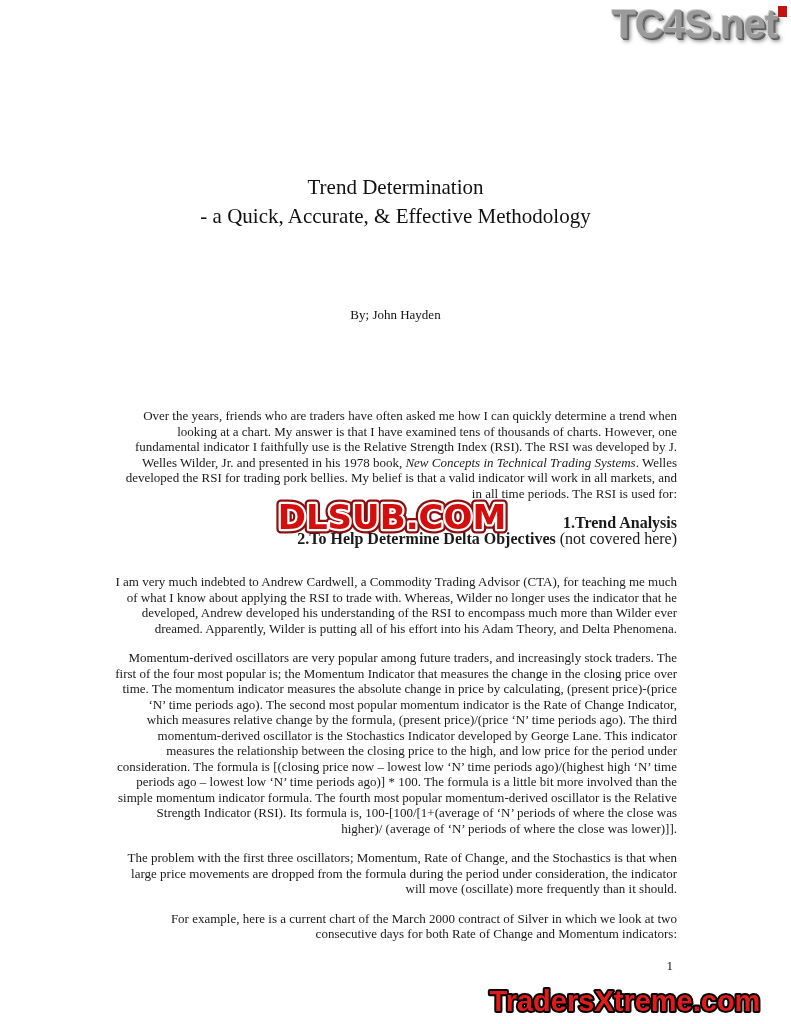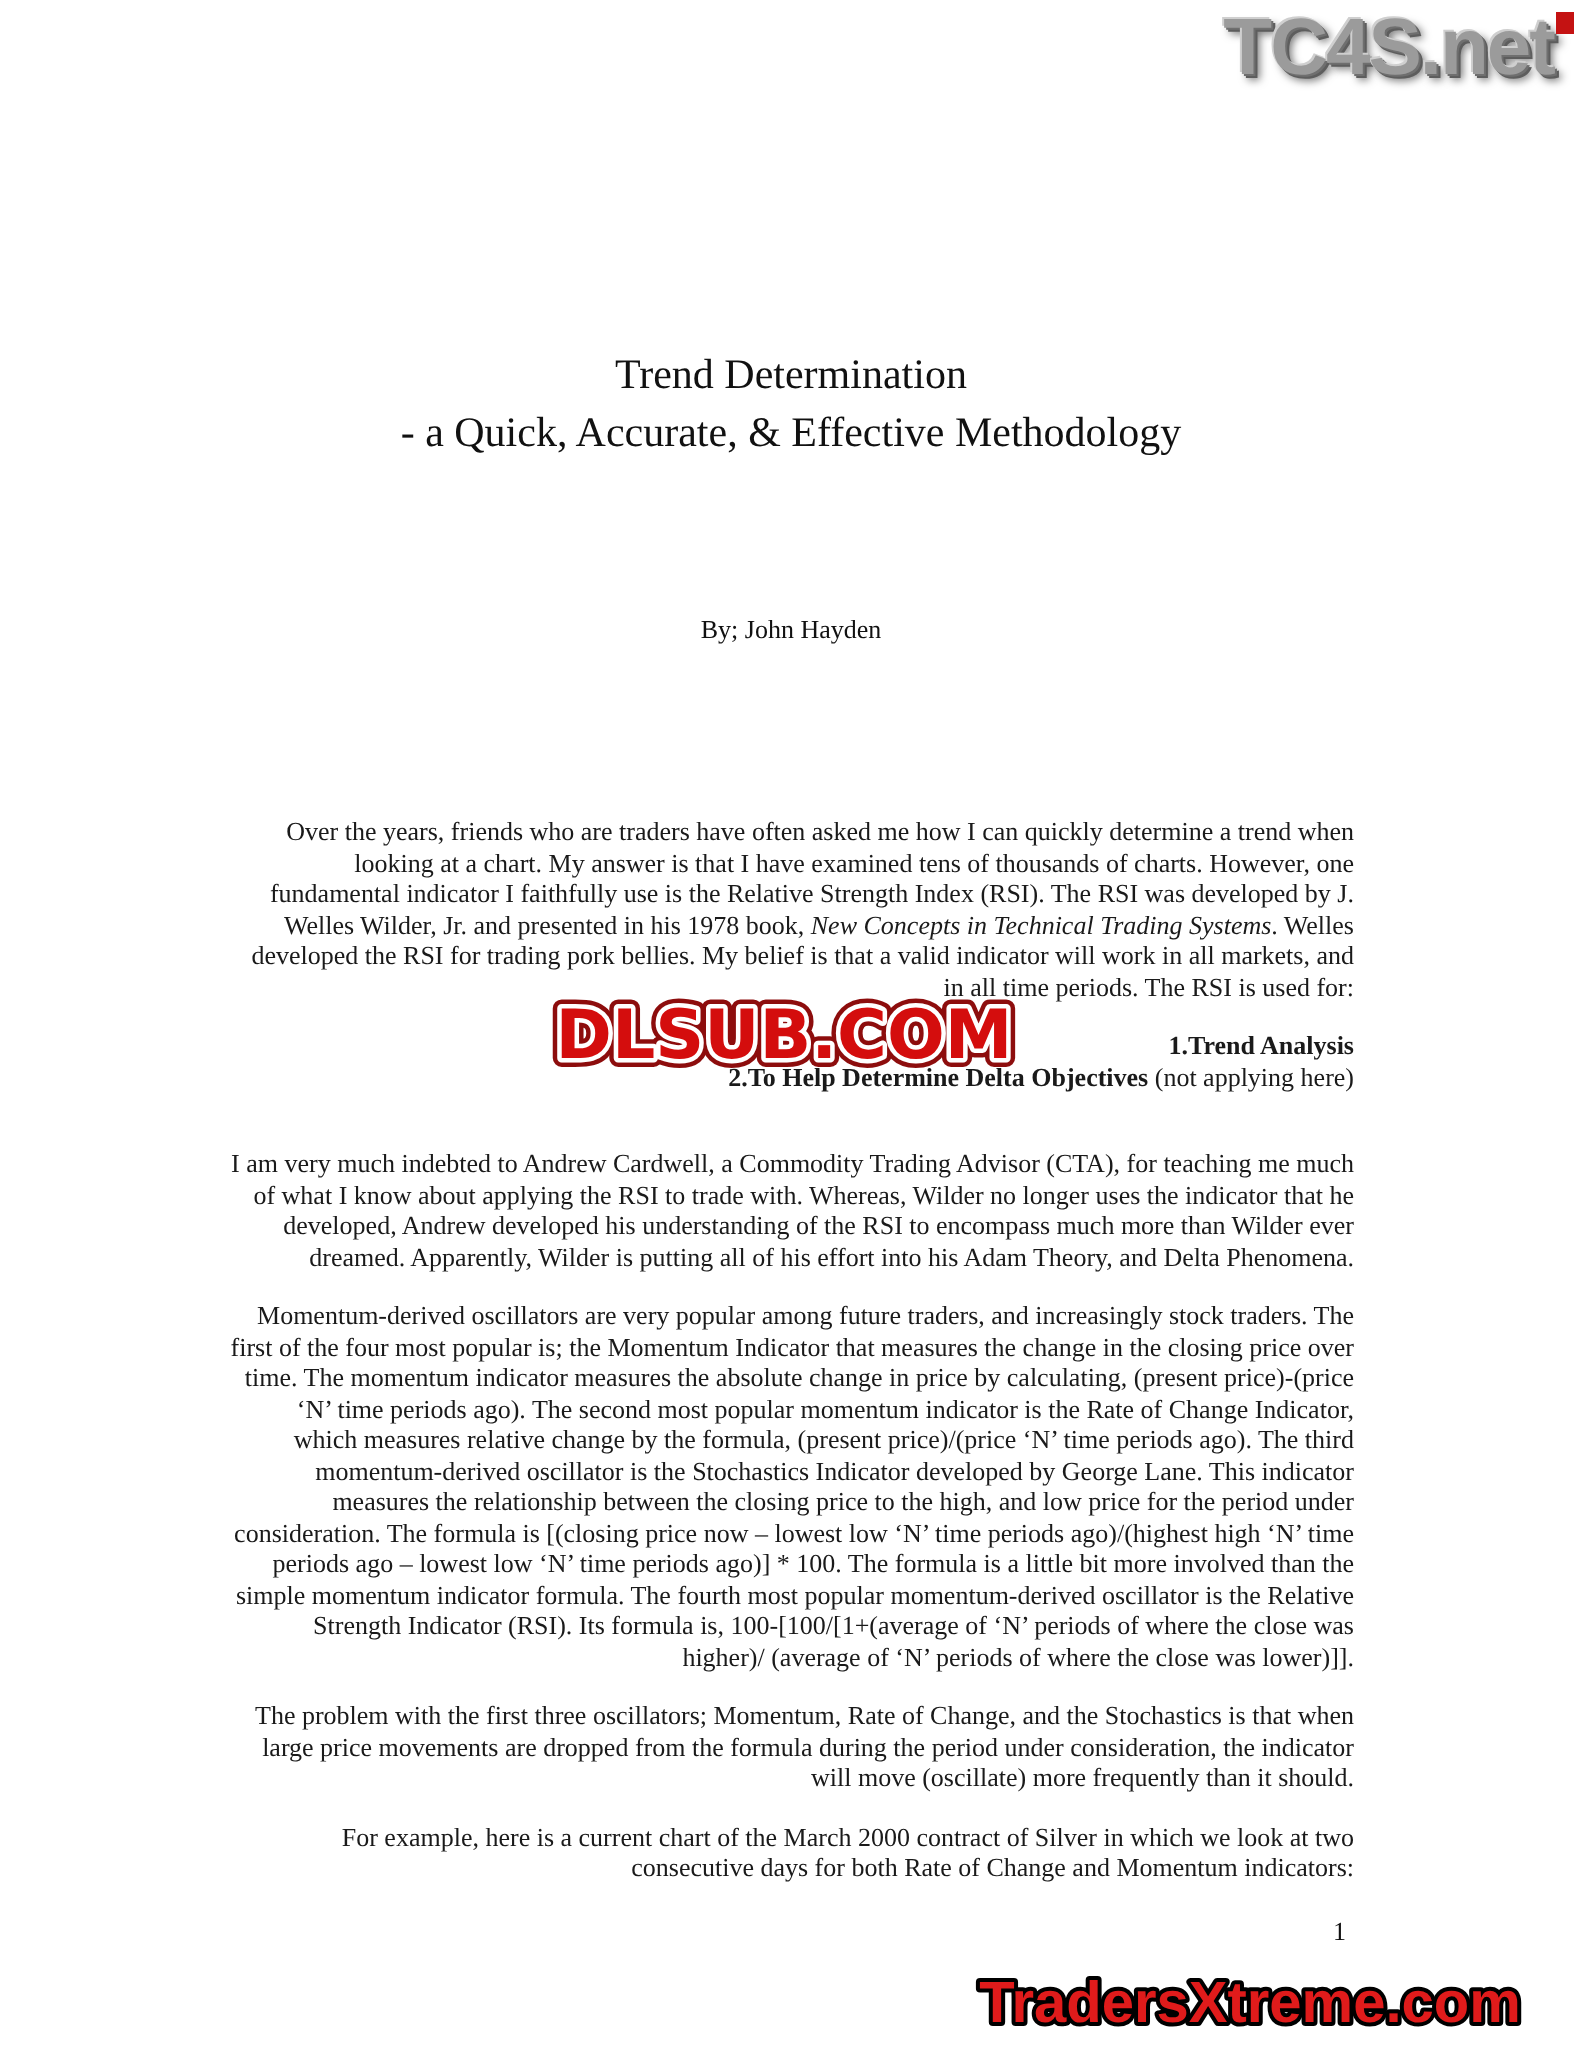--- a/index.html
+++ b/index.html
@@ -73,21 +73,21 @@
   .seg-i{font-style:italic;}
   .seg-u{}
   .seg-b{font-weight:bold;}
 
   .numbered-list{
     margin:8px 0 28px 0;
     padding-left:46px;
   }
   .list-row{
     line-height:15.5px;
-    font-size:13px;
+    font-size:16px;
   }
   .list-num{
     display:inline-block;
     width:49px;
     font-weight:bold;
   }
 
   
   .watermark{
     position:absolute;
@@ -126,21 +126,21 @@
     <div>Trend Determination</div>
     <div>- a Quick, Accurate, &amp; Effective Methodology</div>
   </div>
 
   <div class="byline">By; John Hayden</div>
 
   <div class="content">
     <p class="para"><span>Over the years, friends who are traders have often asked me how I can quickly determine a trend when looking at a chart. My answer is that I have examined tens of thousands of charts. However, one fundamental indicator I faithfully use is the Relative Strength Index (RSI). The RSI was developed by J. Welles Wilder, Jr. and presented in his 1978 book, </span><span class="seg-i">New Concepts in Technical Trading Systems</span><span>. Welles developed the RSI for trading pork bellies. My belief is that a valid indicator will work in all markets, and in all time periods.  The RSI is used for:</span></p>
     <div class="numbered-list">
         <div class="list-row"><span class="list-num">1.</span><span class="seg-b">Trend Analysis</span><span></span></div>
-        <div class="list-row"><span class="list-num">2.</span><span class="seg-b">To Help Determine Delta Objectives</span><span> (not applying here)</span></div>
+        <div class="list-row"><span class="list-num">2.</span><span class="seg-b">To Help Determine Delta Objectives</span><span> (not covered here)</span></div>
       </div>
     <div>
         <p class="para"><span>I am very much indebted to Andrew Cardwell, a Commodity Trading Advisor (CTA), for teaching me much of what I know about applying the RSI to trade with. Whereas, Wilder no longer uses the indicator that he developed, Andrew developed his understanding of the RSI to encompass much more than Wilder ever dreamed. Apparently, Wilder is putting all of his effort into his Adam Theory, and Delta Phenomena.</span></p>
         <p class="para"><span>Momentum-derived oscillators are very popular among future traders, and increasingly stock traders. The first of the four most popular is; the </span><span class="seg-u">Momentum Indicator</span><span> that measures the change in the closing price over time. The momentum indicator measures the absolute change in price by calculating,  (present price)-(price ‘N’ time periods ago). The second most popular momentum indicator is the </span><span class="seg-u">Rate of Change Indicator</span><span>, which measures relative change by the formula, (present price)/(price ‘N’ time periods ago). The third momentum-derived oscillator is the </span><span class="seg-u">Stochastics Indicator</span><span> developed by George Lane. This indicator measures the relationship between the closing price to the high, and low price for the period under consideration. The formula is [(closing price now – lowest low ‘N’ time periods ago)/(highest high ‘N’ time periods ago – lowest low ‘N’ time periods ago)] * 100. The formula is a little bit more involved than the simple momentum indicator formula. The fourth most popular momentum-derived oscillator is the </span><span class="seg-u">Relative Strength Indicator (RSI)</span><span>. Its formula is, 100-[100/[1+(average of ‘N’ periods of where the close was higher)/ (average of ‘N’ periods of where the close was lower)]].</span></p>
         <p class="para"><span>The problem with the first three oscillators; Momentum, Rate of Change, and the Stochastics is that when large price movements are dropped from the formula during the period under consideration, the indicator will move (oscillate) more frequently than it should.</span></p>
         <p class="para"><span>For example, here is a current chart of the March 2000 contract of Silver in which we look at two consecutive days for both Rate of Change and Momentum indicators:</span></p>
       </div>
   </div>
 
   <svg class="watermark" viewBox="0 0 300 46">

